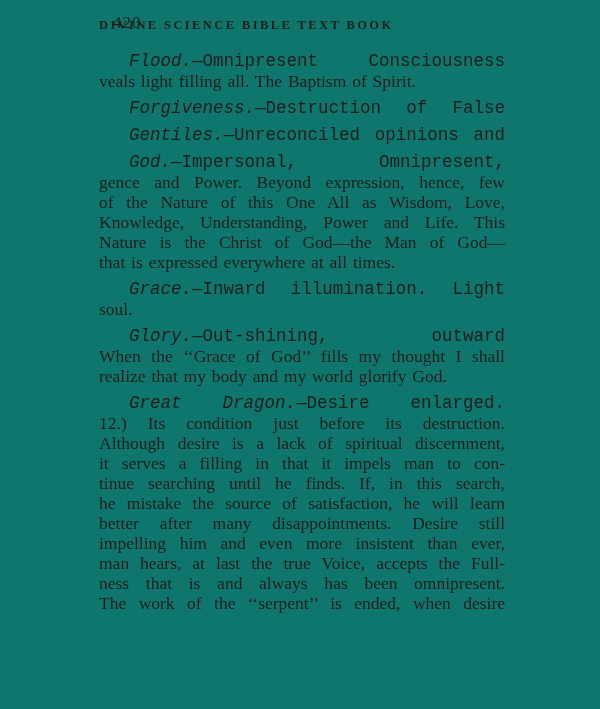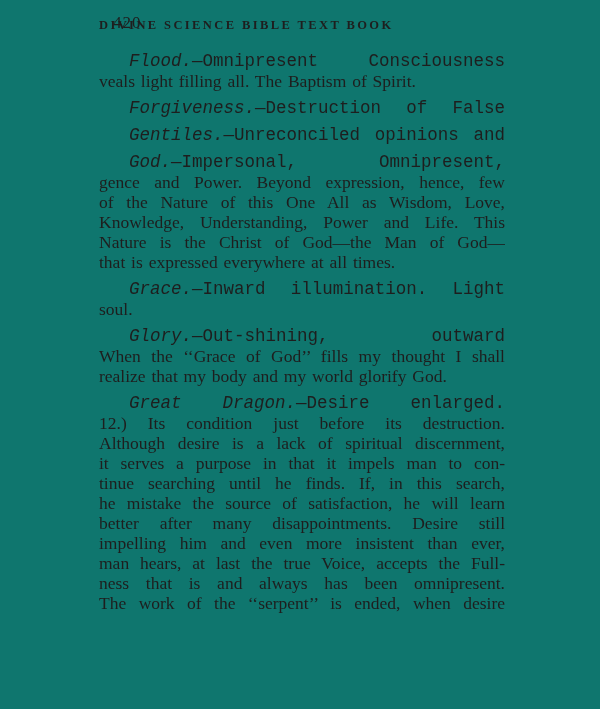--- a/index.html
+++ b/index.html
@@ -97,21 +97,21 @@
       </div>
       <div class="para">
         <div class="line first"><span class="term">Glory.</span><span>—Out-shining, outward manifestation.</span></div>
         <div class="line">When the ‘‘Grace of God’’ fills my thought I shall</div>
         <div class="line end">realize that my body and my world glorify God.</div>
       </div>
       <div class="para">
         <div class="line first"><span class="term">Great Dragon.</span><span>—Desire enlarged. (Rev. 12:9,</span></div>
         <div class="line">12.) Its condition just before its destruction.</div>
         <div class="line">Although desire is a lack of spiritual discernment,</div>
-        <div class="line">it serves a purpose in that it impels man to con-</div>
+        <div class="line">it serves a filling in that it impels man to con-</div>
         <div class="line">tinue searching until he finds. If, in this search,</div>
         <div class="line">he mistake the source of satisfaction, he will learn</div>
         <div class="line">better after many disappointments. Desire still</div>
         <div class="line">impelling him and even more insistent than ever,</div>
         <div class="line">man hears, at last the true Voice, accepts the Full-</div>
         <div class="line">ness that is and always has been omnipresent.</div>
         <div class="line">The work of the ‘‘serpent’’ is ended, when desire</div>
       </div>
     </div>
 </div>

